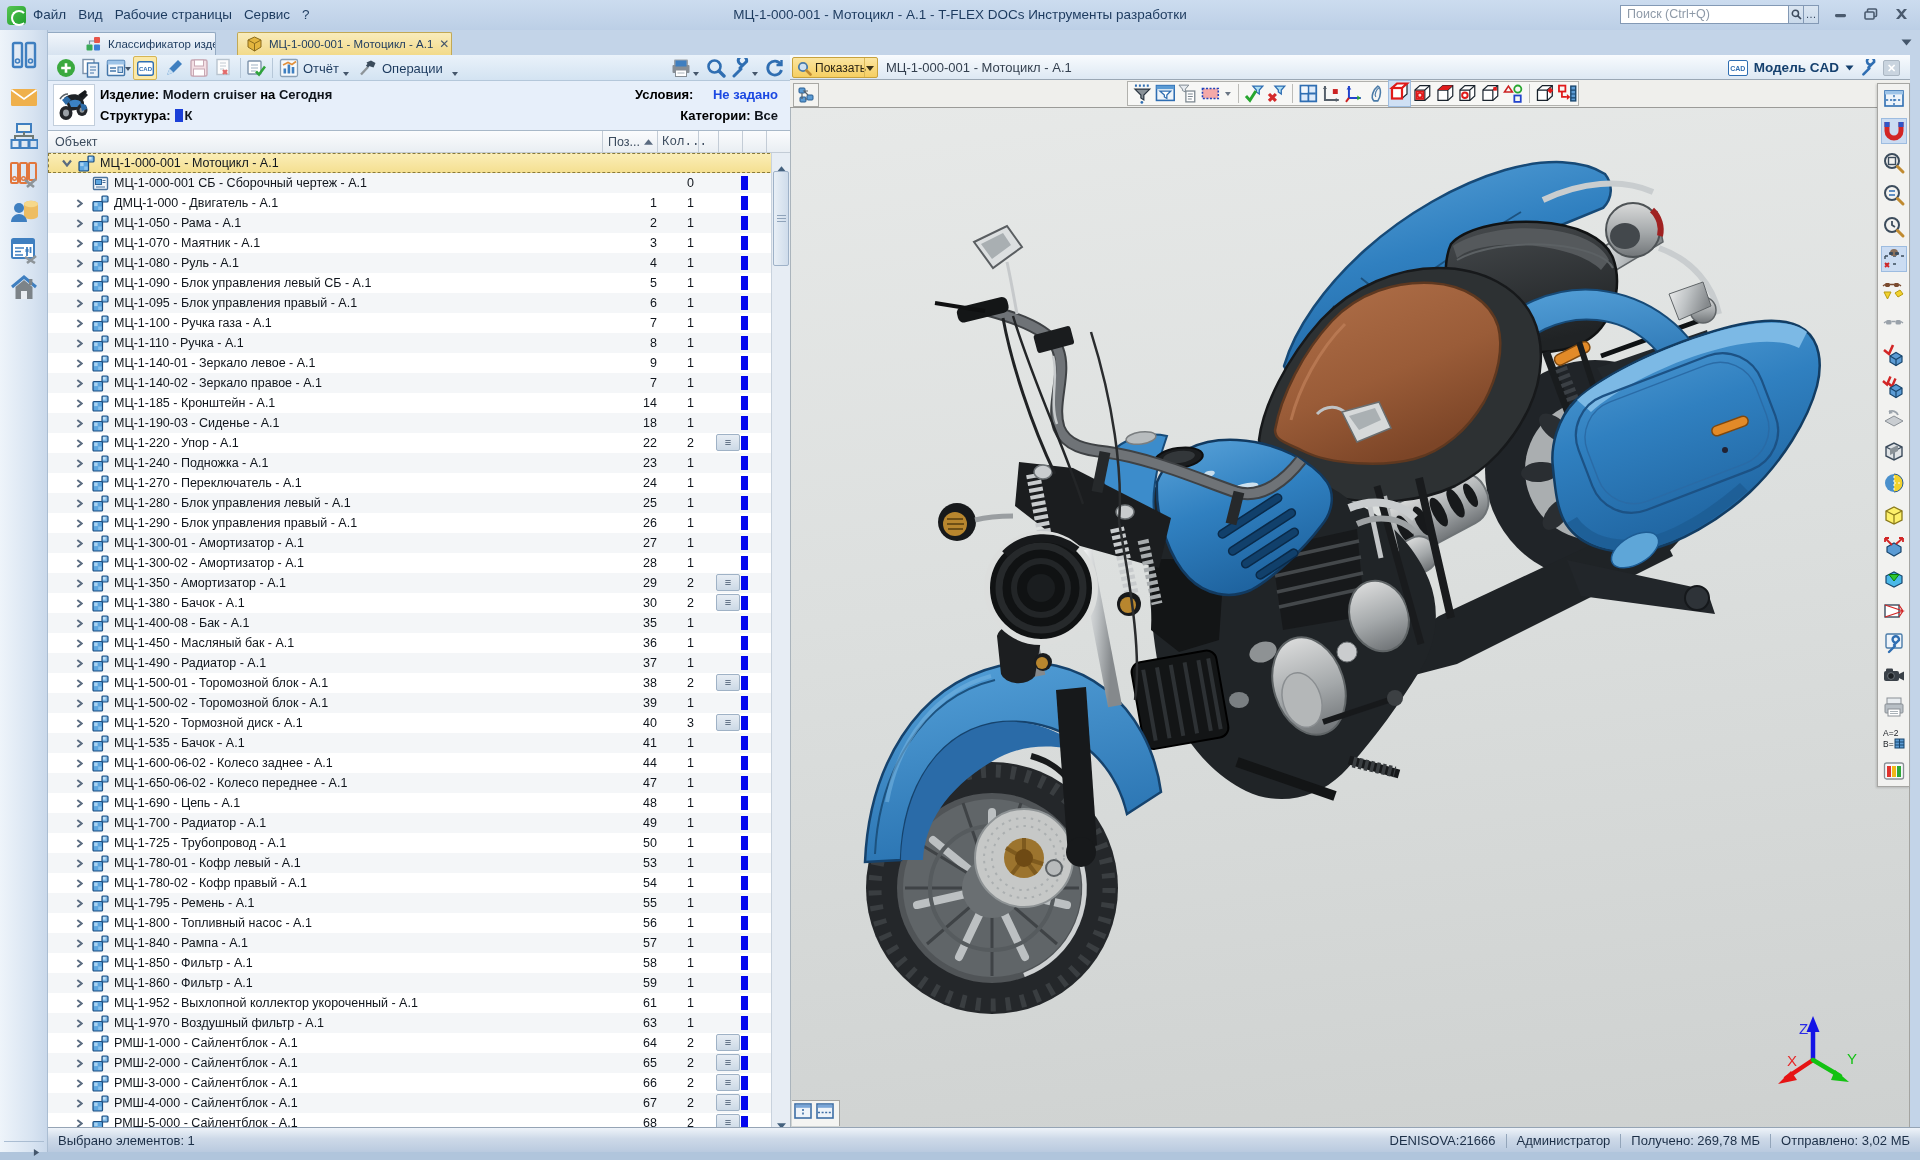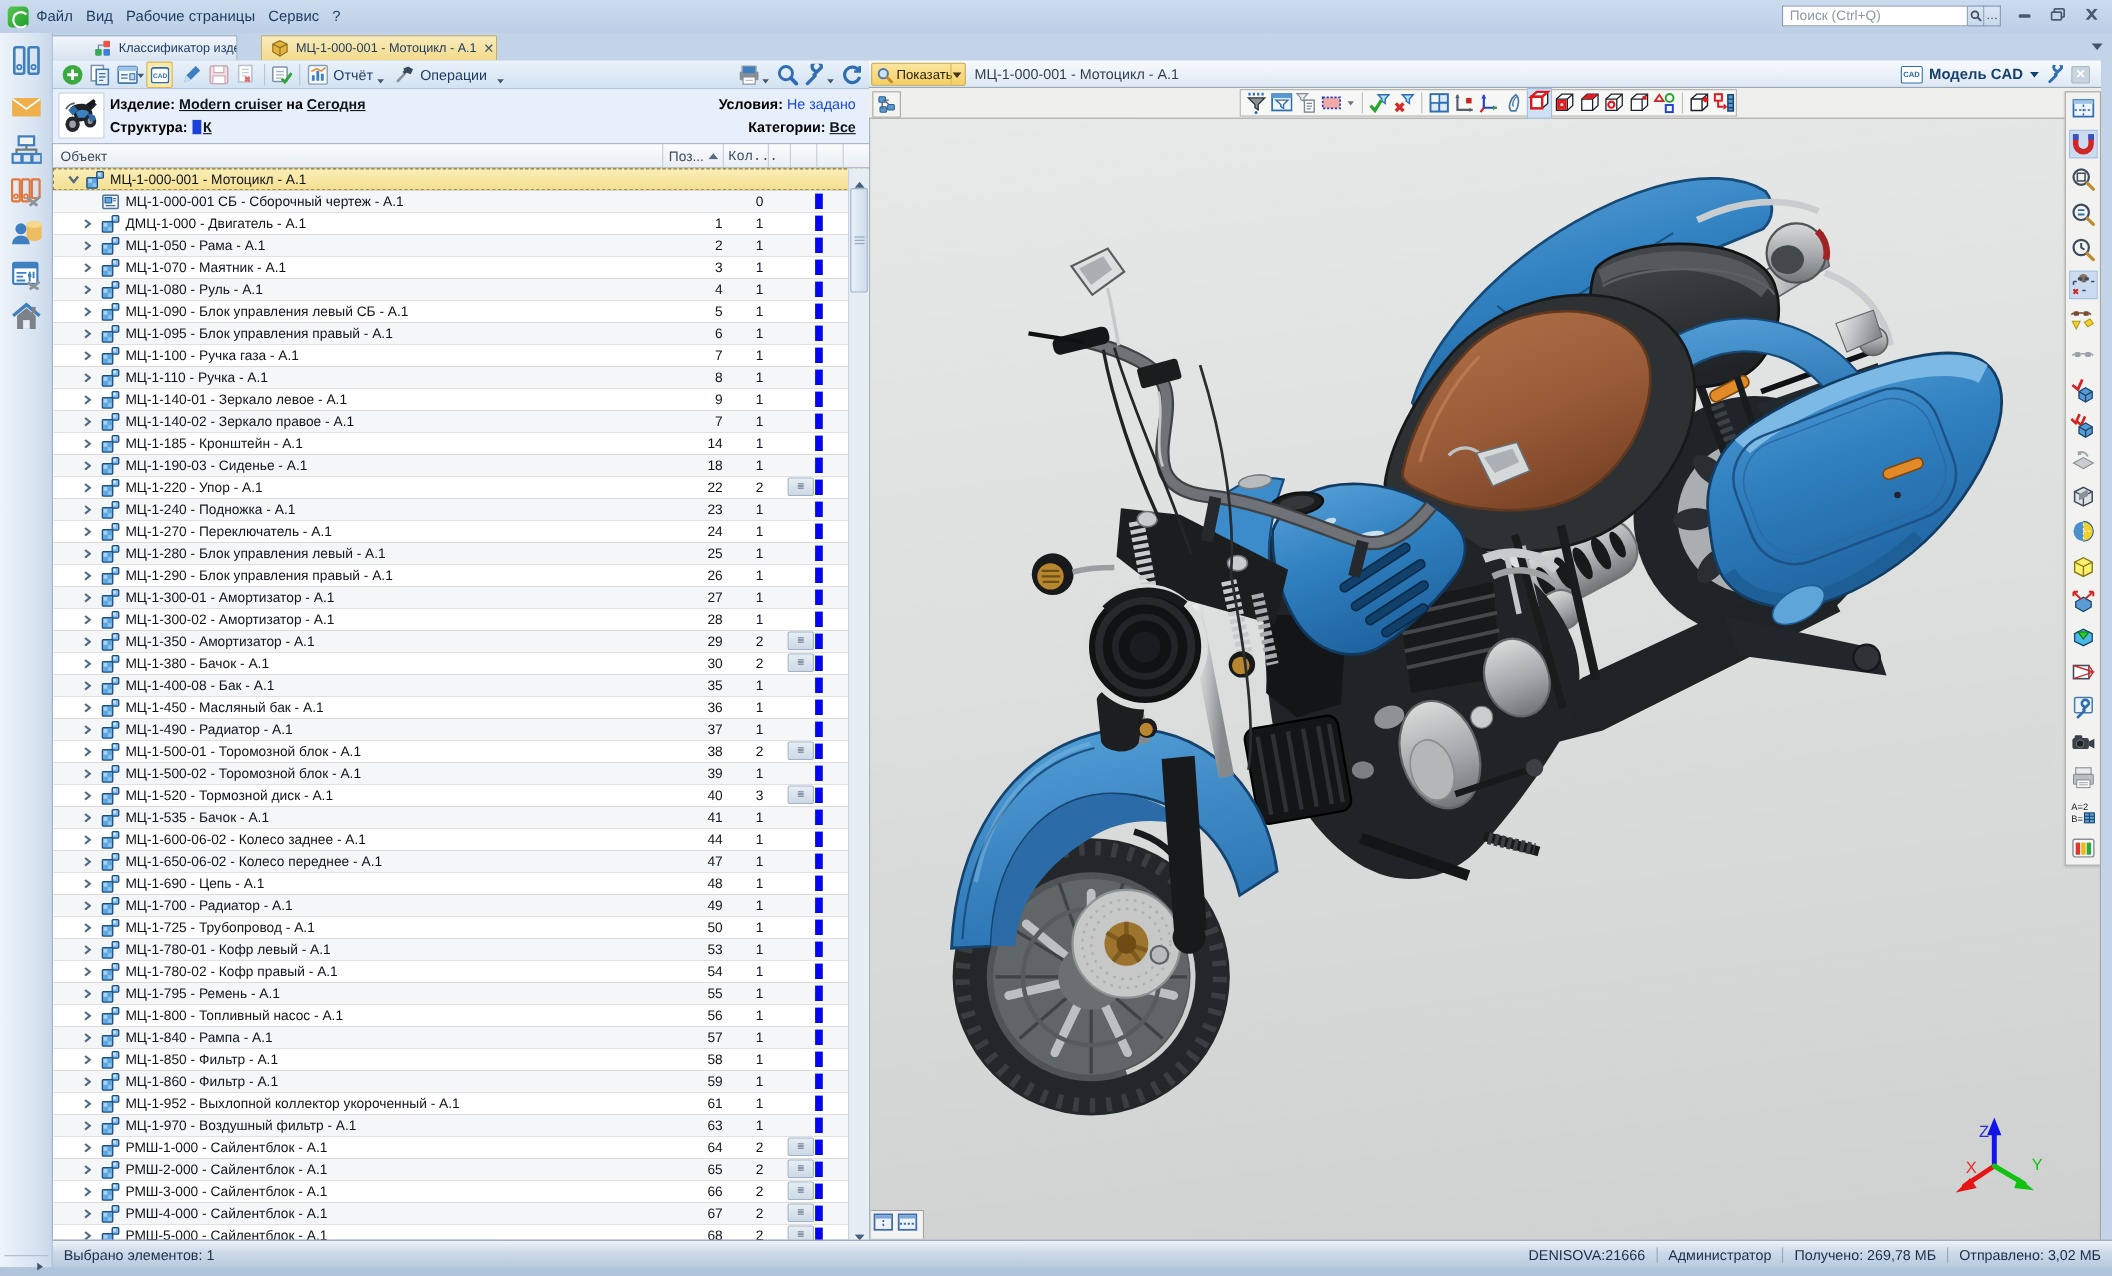--- a/index.html
+++ b/index.html
@@ -38,21 +38,21 @@
 .ltoolbar svg, .rtb-ico { vertical-align:middle; }
 .tbi { position:absolute; top:3px; width:20px; height:20px; }
 .tblbl { position:absolute; top:6px; font-size:13px; color:#1c3a5e; }
 .tbsep { position:absolute; top:3px; height:20px; width:1px; background:#b6c7d8; }
 .cadbtn { position:absolute; left:85px; top:1px; width:24px; height:24px; background:#fbe9a8;
   border:1px solid #d6b554; border-radius:2px; }
 
 
 .linfo { position:absolute; left:48px; top:81px; width:742px; height:49px; background:#e7effa; font-size:13px; }
 .thumb { position:absolute; left:5px; top:3px; width:42px; height:42px; background:#fff; border:1px solid #c2cedc; }
-.il { color:#000000;font-weight:bold; } .ib { color:#10151c; font-weight:bold;text-decoration:underline; } .iblue { color:#1b48e2; font-weight:normal; }
+.il { color:#000000;font-weight:bold; } .ib { color:#10151c; font-weight:bold; } .iblue { color:#1b48e2; font-weight:bold;margin-left:16px; }
 .linfo .r1 { position:absolute; left:52px; top:6px; }
 .linfo .r2 { position:absolute; left:52px; top:27px; }
 .linfo .c1 { position:absolute; right:12px; top:6px; }
 .linfo .c2 { position:absolute; right:12px; top:27px;margin-left:12px; }
 .kstr { display:inline-block; width:8px; height:13px; background:#1b3fd8; vertical-align:-2px; margin:0 2px 0 4px; }
 
 
 .tree { position:absolute; left:48px; top:130px; width:742px; height:997px; background:#737373; overflow:hidden;
   border-top:1px solid #a8b8c8; }
 .thead { position:relative; height:22px; background:linear-gradient(#fbfcfd,#e9eef3); border-bottom:1px solid #c3ccd6;
@@ -167,20 +167,21 @@
 
 <div class="titlebar">
  <div class="logo"></div>
  <div class="menu">
       <span>Файл</span>
       <span>Вид</span>
       <span>Рабочие страницы</span>
       <span>Сервис</span>
       <span>?</span>
     </div>
+ <div class="apptitle">МЦ-1-000-001 - Мотоцикл - А.1 - T-FLEX DOCs Инструменты разработки</div>
  <div class="searchbox">Поиск (Ctrl+Q)</div>
  <div class="sbtn" style="left:1789px"><svg width="11" height="11" viewBox="0 0 11 11" style="margin-top:3px">
         <circle cx="4.4" cy="4.4" r="3.1" fill="none" stroke="#3c4a5c" stroke-width="1.5"></circle>
         <path d="M6.8 6.8 L10 10" stroke="#3c4a5c" stroke-width="1.7"></path>
       </svg></div>
  <div class="sbtn" style="left:1804px">…</div>
  <div class="winbtn" style="left:1828px"><svg width="12" height="10" viewBox="0 0 12 10">
         <rect x="0" y="4" width="11" height="3.2" rx="1.4" fill="#4a5a6e"></rect>
       </svg></div>
  <div class="winbtn" style="left:1858px"><svg width="14" height="12" viewBox="0 0 14 12">

